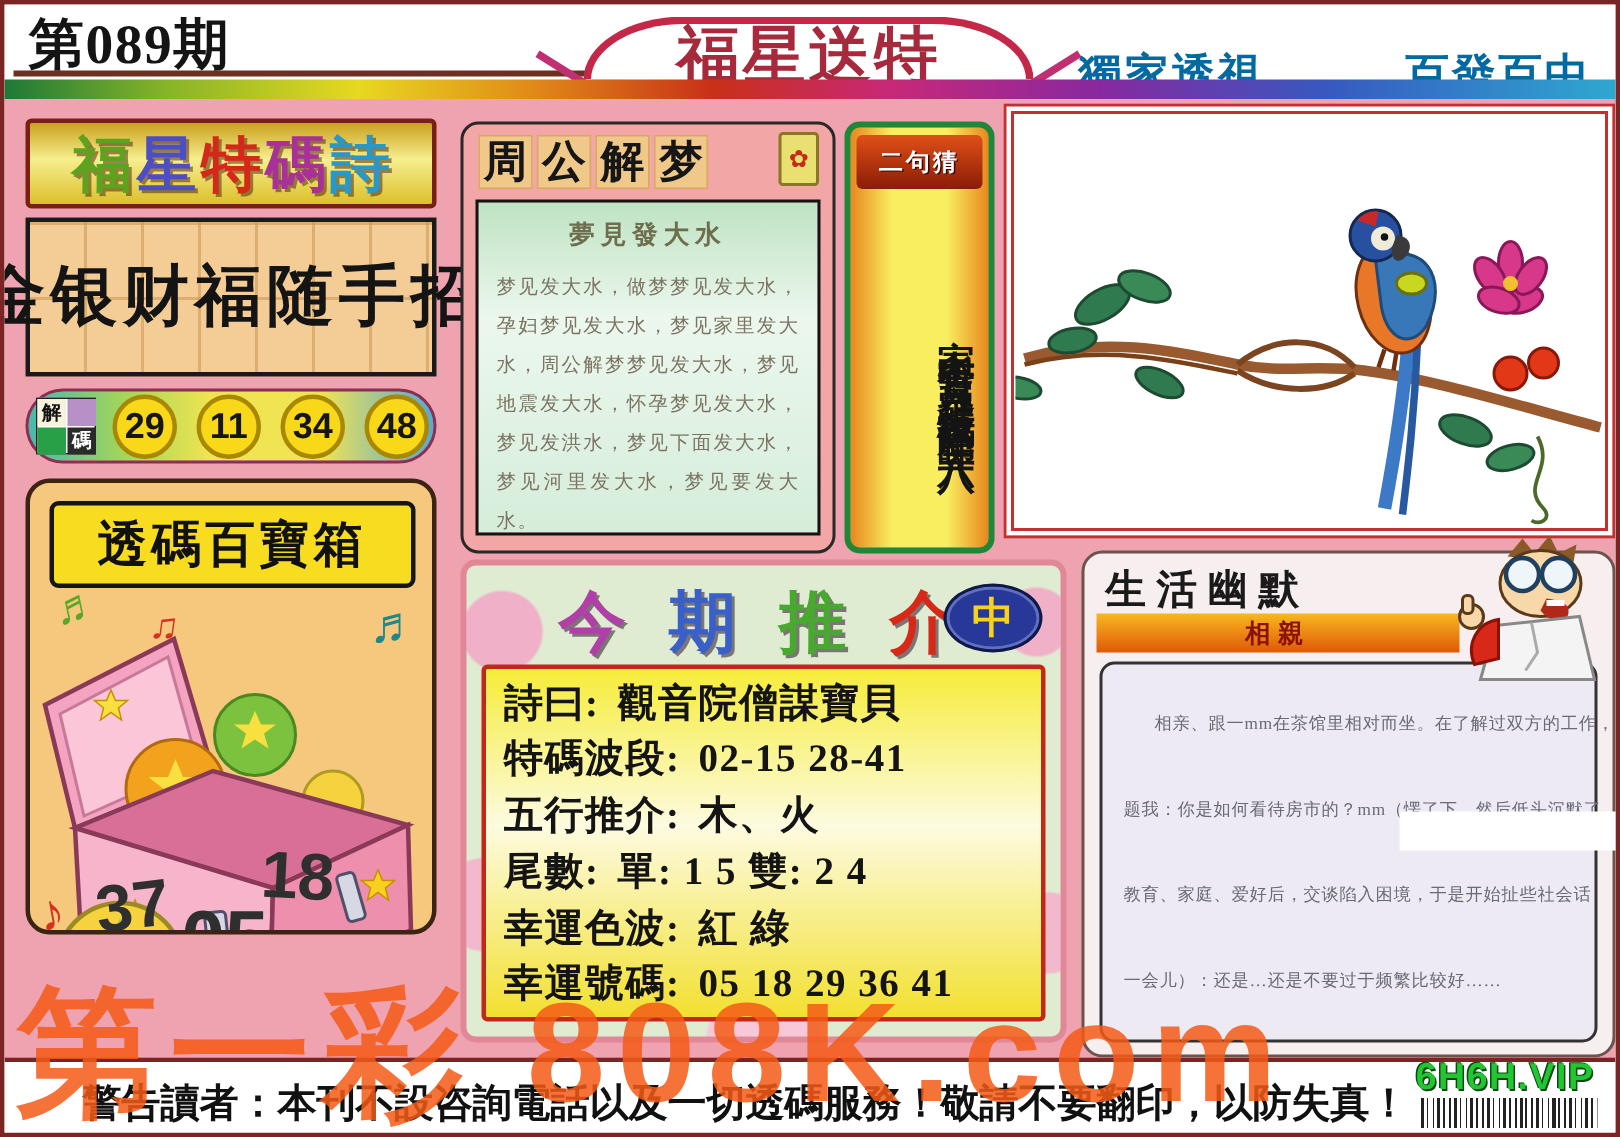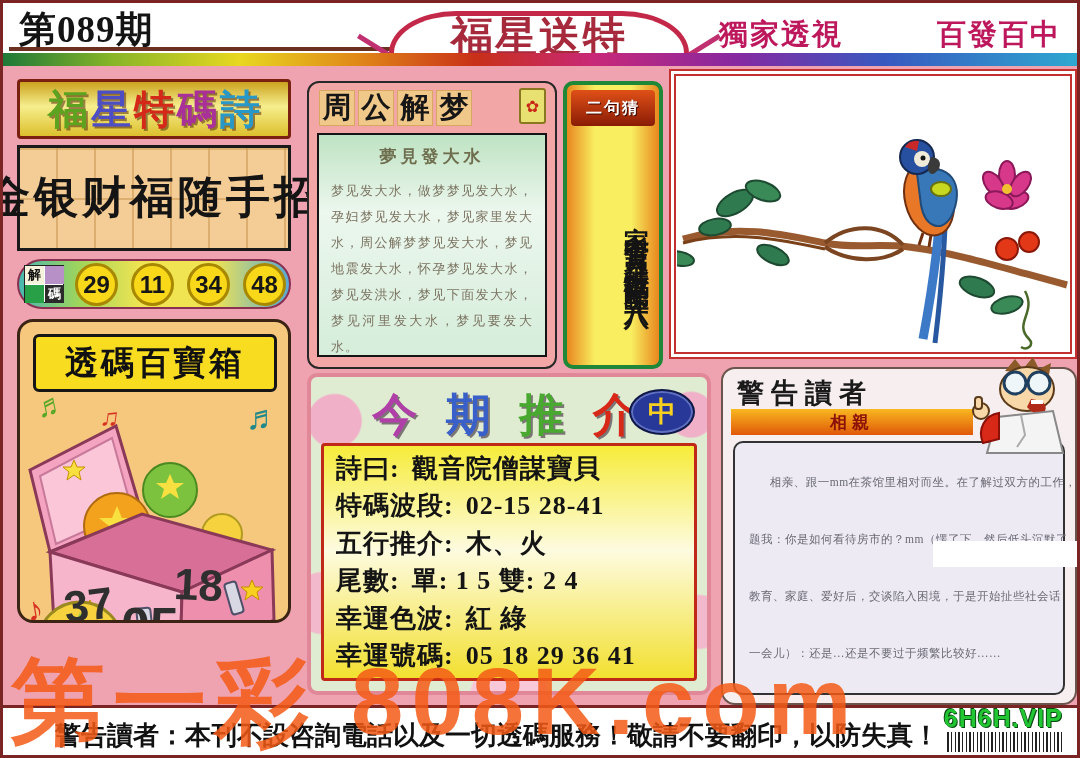--- a/index.html
+++ b/index.html
@@ -14,21 +14,21 @@
   .issue-line{ position:absolute; left:6px; top:44px; width:382px; height:4px; background:#6b3020; }
   .title-arc{ position:absolute; left:386px; top:8px; width:300px; height:42px;
               border:5px solid #c42848; border-bottom:none;
               border-radius:160px 160px 0 0 / 100px 100px 0 0; }
   .arc-leg{ position:absolute; width:44px; height:5px; background:#c03070; }
   .arc-leg.l{ left:352px; top:42px; transform:rotate(32deg); }
   .arc-leg.r{ left:676px; top:42px; transform:rotate(-32deg); }
   .main-title{ position:absolute; left:398px; top:6px; width:276px; text-align:center;
                font-size:42px; font-weight:bold; color:#a62a3c; letter-spacing:2px;
                font-family:"Liberation Serif", serif; }
-  .tagline{ position:absolute; top:12px; font-size:29px; font-weight:bold; color:#be185d;
+  .tagline{ position:absolute; top:27px; font-size:29px; font-weight:bold; color:#0369a1;
             font-family:"Liberation Serif", serif; letter-spacing:2px; }
   .tag1{ left:716px; } .tag2{ left:934px; }
   .rainbow{ position:absolute; left:0; top:50px; width:100%; height:13px;
     background:linear-gradient(90deg,#1e7838,#86b428 10%,#e8d820 22%,#e08818 33%,#c83018 44%,
                #c82878 55%,#8828a0 68%,#3858c0 82%,#2ea8d0 100%); }
 
   
   .content{ position:absolute; left:0; top:63px; width:100%; height:639px; background:#efa3b1; }
 
   
@@ -359,21 +359,21 @@
         <div class="rec-row">
           <span class="lab">幸運色波:</span><span>紅  綠</span>
         </div>
         <div class="rec-row">
           <span class="lab">幸運號碼:</span><span>05 18 29 36 41</span>
         </div>
       </div>
     </div>
 
     <div class="humor">
-      <div class="humor-title">警告讀者</div>
+      <div class="humor-title">生活幽默</div>
       <div class="humor-bar">相親</div>
       <svg class="cartoon" viewBox="0 0 116 104">
         <path d="M40,16 L50,4 L58,14 L68,2 L74,14 L86,8 L84,20 Z" fill="#8a5a28"></path>
         <ellipse cx="62" cy="34" rx="27" ry="22" fill="#f8d8a8" stroke="#5a3a18" stroke-width="2"></ellipse>
         <circle cx="50" cy="28" r="11" fill="#eef6fa" stroke="#204060" stroke-width="3"></circle>
         <circle cx="74" cy="28" r="11" fill="#eef6fa" stroke="#204060" stroke-width="3"></circle>
         <line x1="61" y1="28" x2="63" y2="28" stroke="#204060" stroke-width="3"></line>
         <path d="M66,44 Q84,46 80,56 Q70,62 62,52 Z" fill="#b02818"></path>
         <rect x="66" y="45" width="12" height="4" fill="#fff"></rect>
         <path d="M32,62 L88,56 L98,98 L22,98 Z" fill="#f4f4f4" stroke="#888" stroke-width="2"></path>

